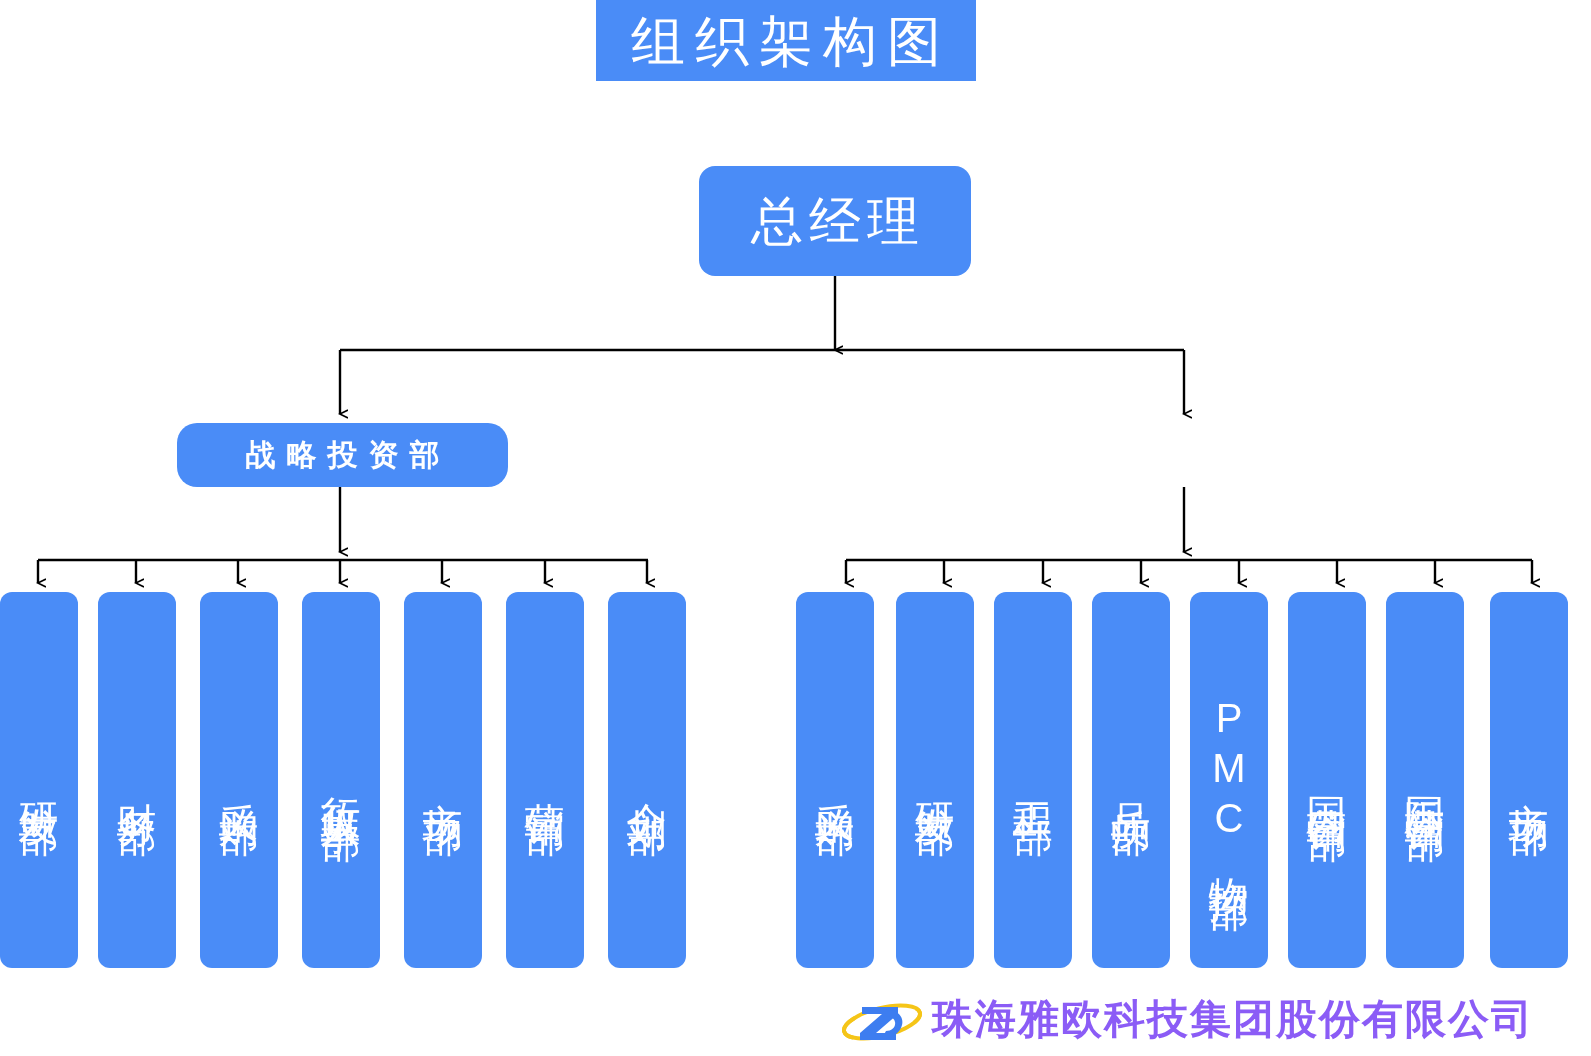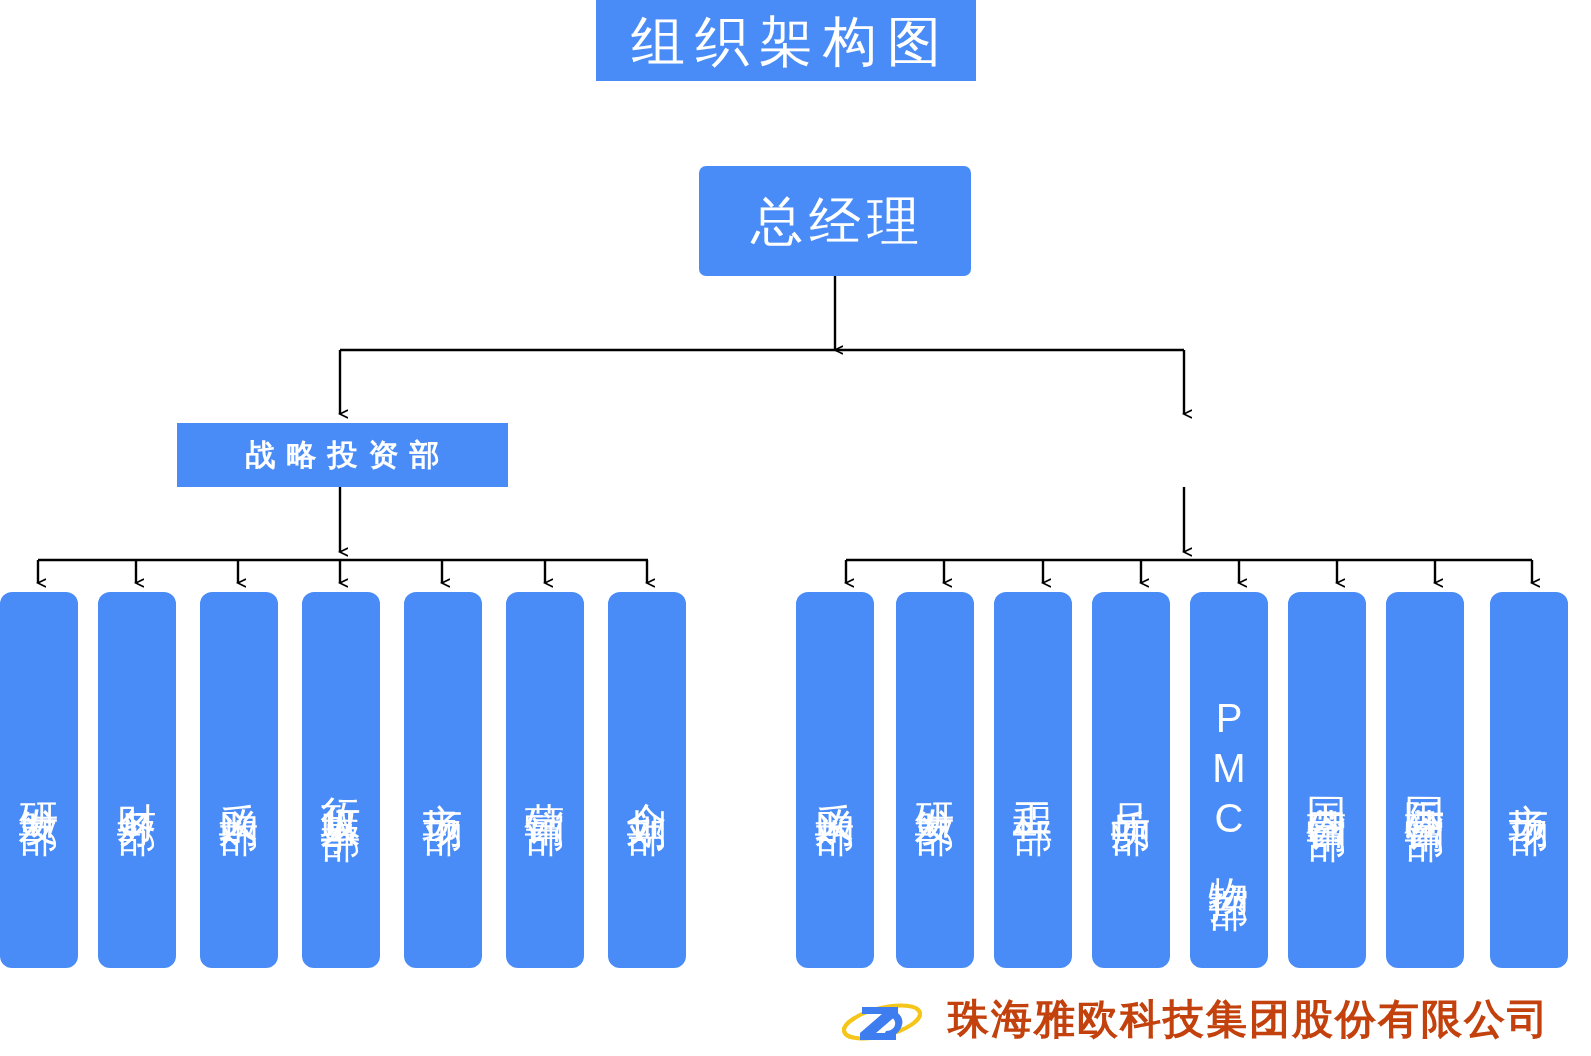--- a/index.html
+++ b/index.html
@@ -40,39 +40,39 @@
   }
 
   
   #root-box {
     position: absolute;
     left: 699px;
     top: 166px;
     width: 272px;
     height: 110px;
     background: #4a8cf7;
-    border-radius: 7px;
+    border-radius: 16px;
     display: flex;
     align-items: center;
     justify-content: center;
   }
   #root-text {
     color: #ffffff;
     font-size: 52px;
     letter-spacing: 6px;
     text-indent: 6px;
     line-height: 1;
     white-space: nowrap;
   }
 
   
   .l2-box {
     position: absolute;
     background: #4a8cf7;
-    border-radius: 0;
+    border-radius: 20px;
     display: flex;
     align-items: center;
     justify-content: center;
     height: 64px;
   }
   .l2-text {
     color: #ffffff;
     font-size: 30px;
     font-weight: bold;
     letter-spacing: 11px;
@@ -125,25 +125,25 @@
     height: 66px;
     display: flex;
     align-items: center;
   }
   #footer-logo {
     width: 84px;
     height: 56px;
     flex: 0 0 auto;
   }
   #footer-name {
-    margin-left: 24px;
+    margin-left: 8px;
     font-family: Liberation Sans, sans-serif;
     font-size: 41px;
     font-weight: bold;
-    color: #c2410c;
+    color: #8b5cf6;
     letter-spacing: 2px;
     white-space: nowrap;
     line-height: 1;
   }
 </style>
 </head>
 <body>
 
 <div id="canvas">
 

